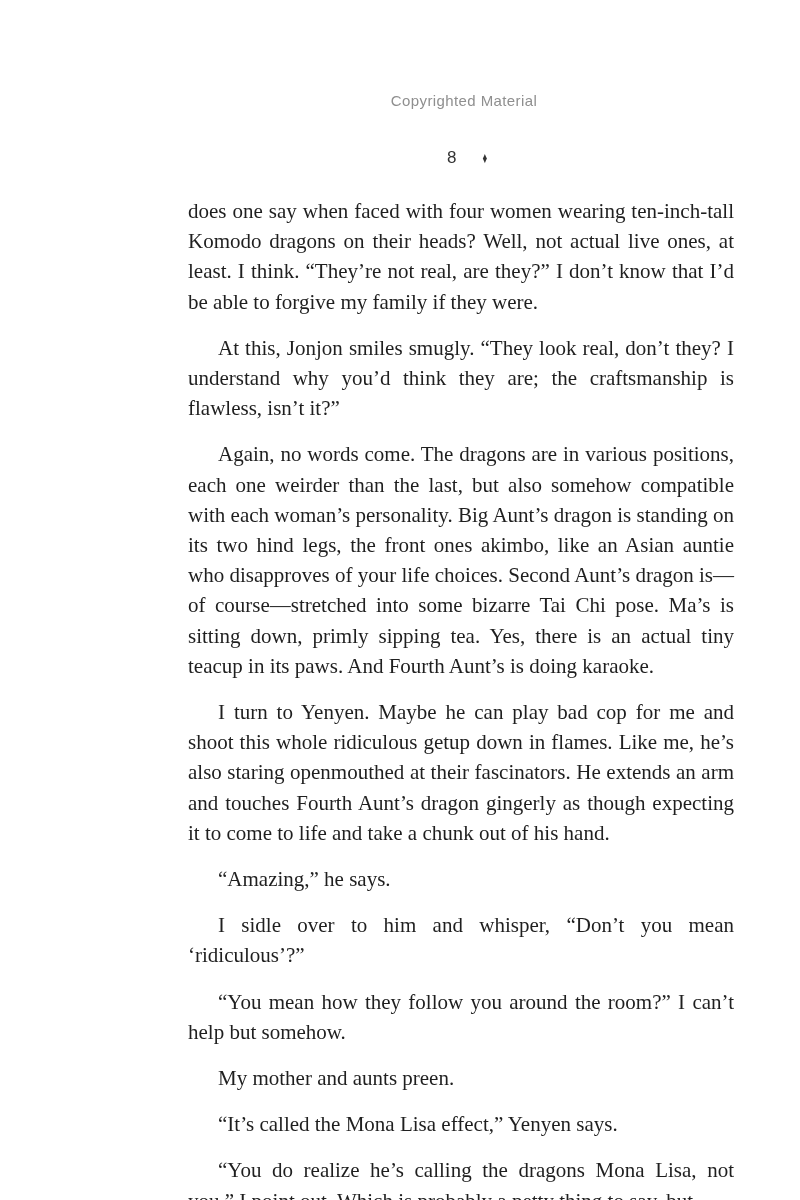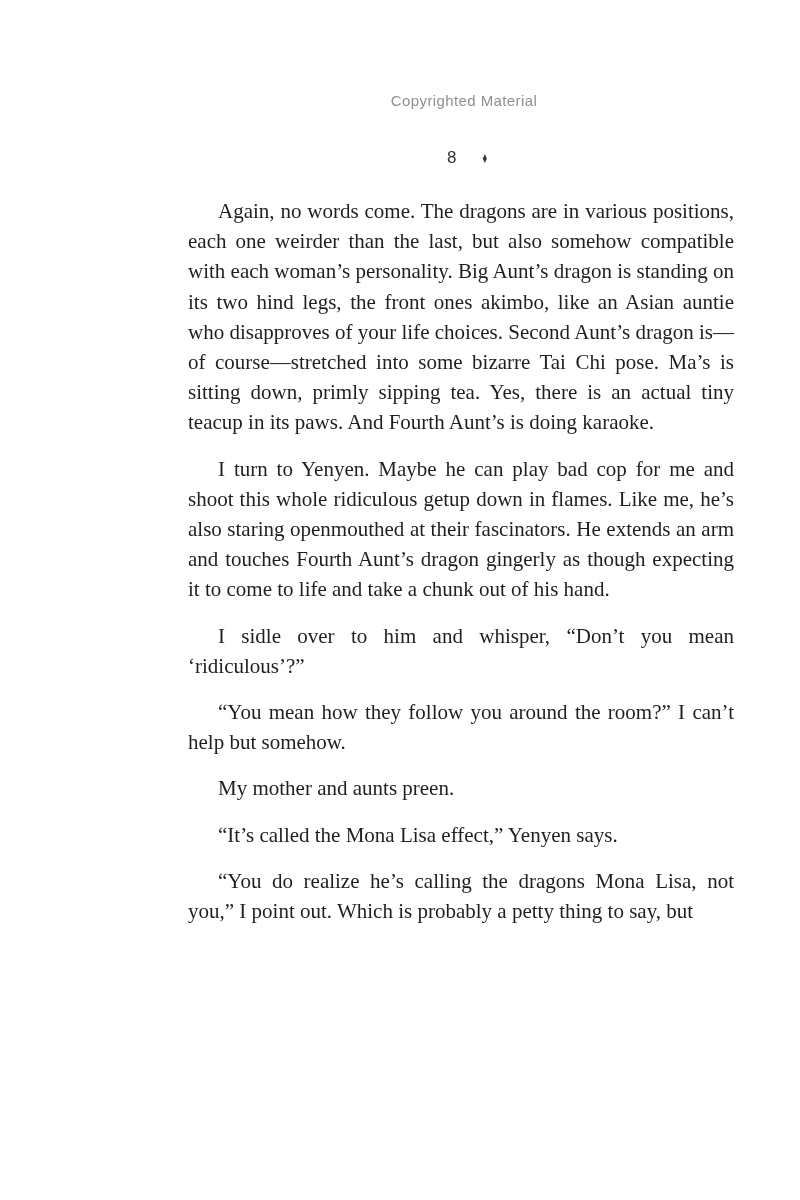--- a/index.html
+++ b/index.html
@@ -74,22 +74,25 @@
 <div class="page">
 
   <div class="notice notice-top">Copyrighted Material</div>
 
   <div class="running-head">
     <span>8</span>
     <span class="sep">♦</span>
   </div>
 
   <div class="body-text">
+      <p class="para">does one say when faced with four women wearing ten-inch-tall Komodo dragons on their heads? Well, not actual live ones, at least. I think. “They’re not real, are they?” I don’t know that I’d be able to forgive my family if they were.</p>
+      <p class="para indent">At this, Jonjon smiles smugly. “They look real, don’t they? I understand why you’d think they are; the craftsmanship is flawless, isn’t it?”</p>
       <p class="para indent">Again, no words come. The dragons are in various positions, each one weirder than the last, but also somehow compatible with each woman’s personality. Big Aunt’s dragon is standing on its two hind legs, the front ones akimbo, like an Asian auntie who disapproves of your life choices. Second Aunt’s dragon is—of course—stretched into some bizarre Tai Chi pose. Ma’s is sitting down, primly sipping tea. Yes, there is an actual tiny teacup in its paws. And Fourth Aunt’s is doing karaoke.</p>
       <p class="para indent">I turn to Yenyen. Maybe he can play bad cop for me and shoot this whole ridiculous getup down in flames. Like me, he’s also staring openmouthed at their fascinators. He extends an arm and touches Fourth Aunt’s dragon gingerly as though expecting it to come to life and take a chunk out of his hand.</p>
+      <p class="para indent">“Amazing,” he says.</p>
       <p class="para indent">I sidle over to him and whisper, “Don’t you mean ‘ridiculous’?”</p>
       <p class="para indent">“You mean how they follow you around the room?” I can’t help but somehow.</p>
       <p class="para indent">My mother and aunts preen.</p>
       <p class="para indent">“It’s called the Mona Lisa effect,” Yenyen says.</p>
       <p class="para indent">“You do realize he’s calling the dragons Mona Lisa, not you,” I point out. Which is probably a petty thing to say, but</p>
     </div>
 
   <div class="notice notice-bottom">Copyrighted Material</div>
 
 </div>

